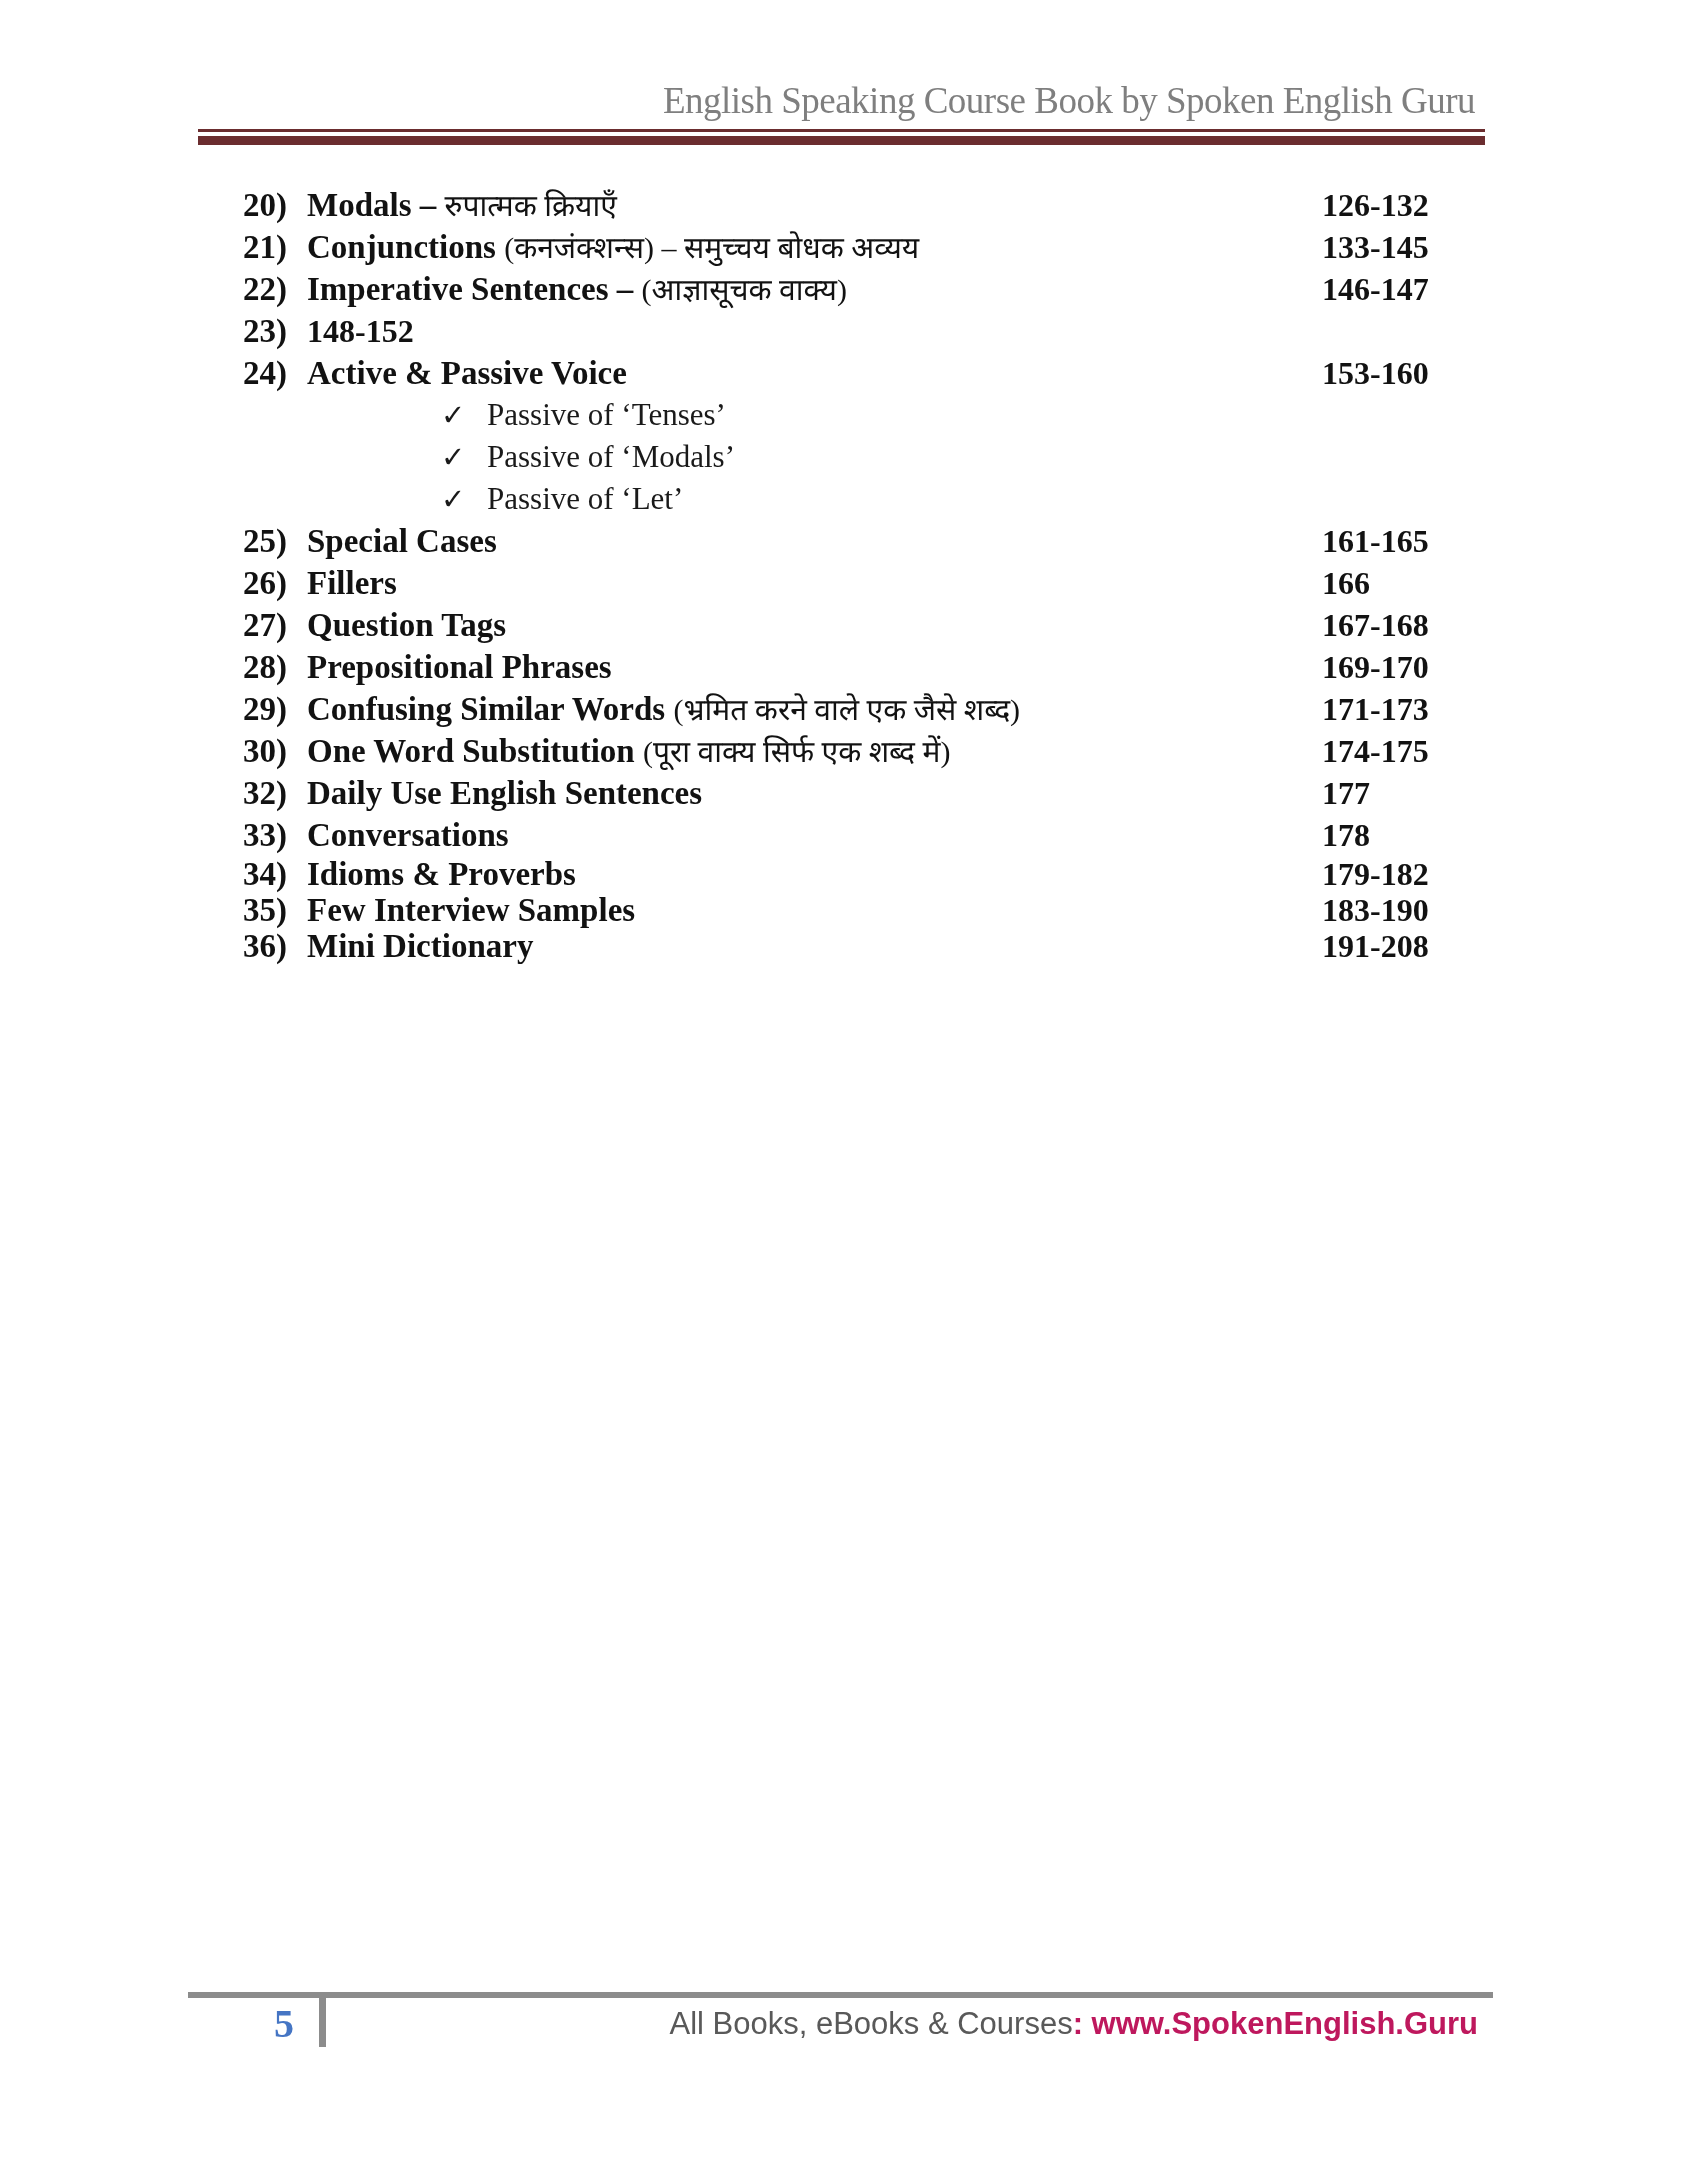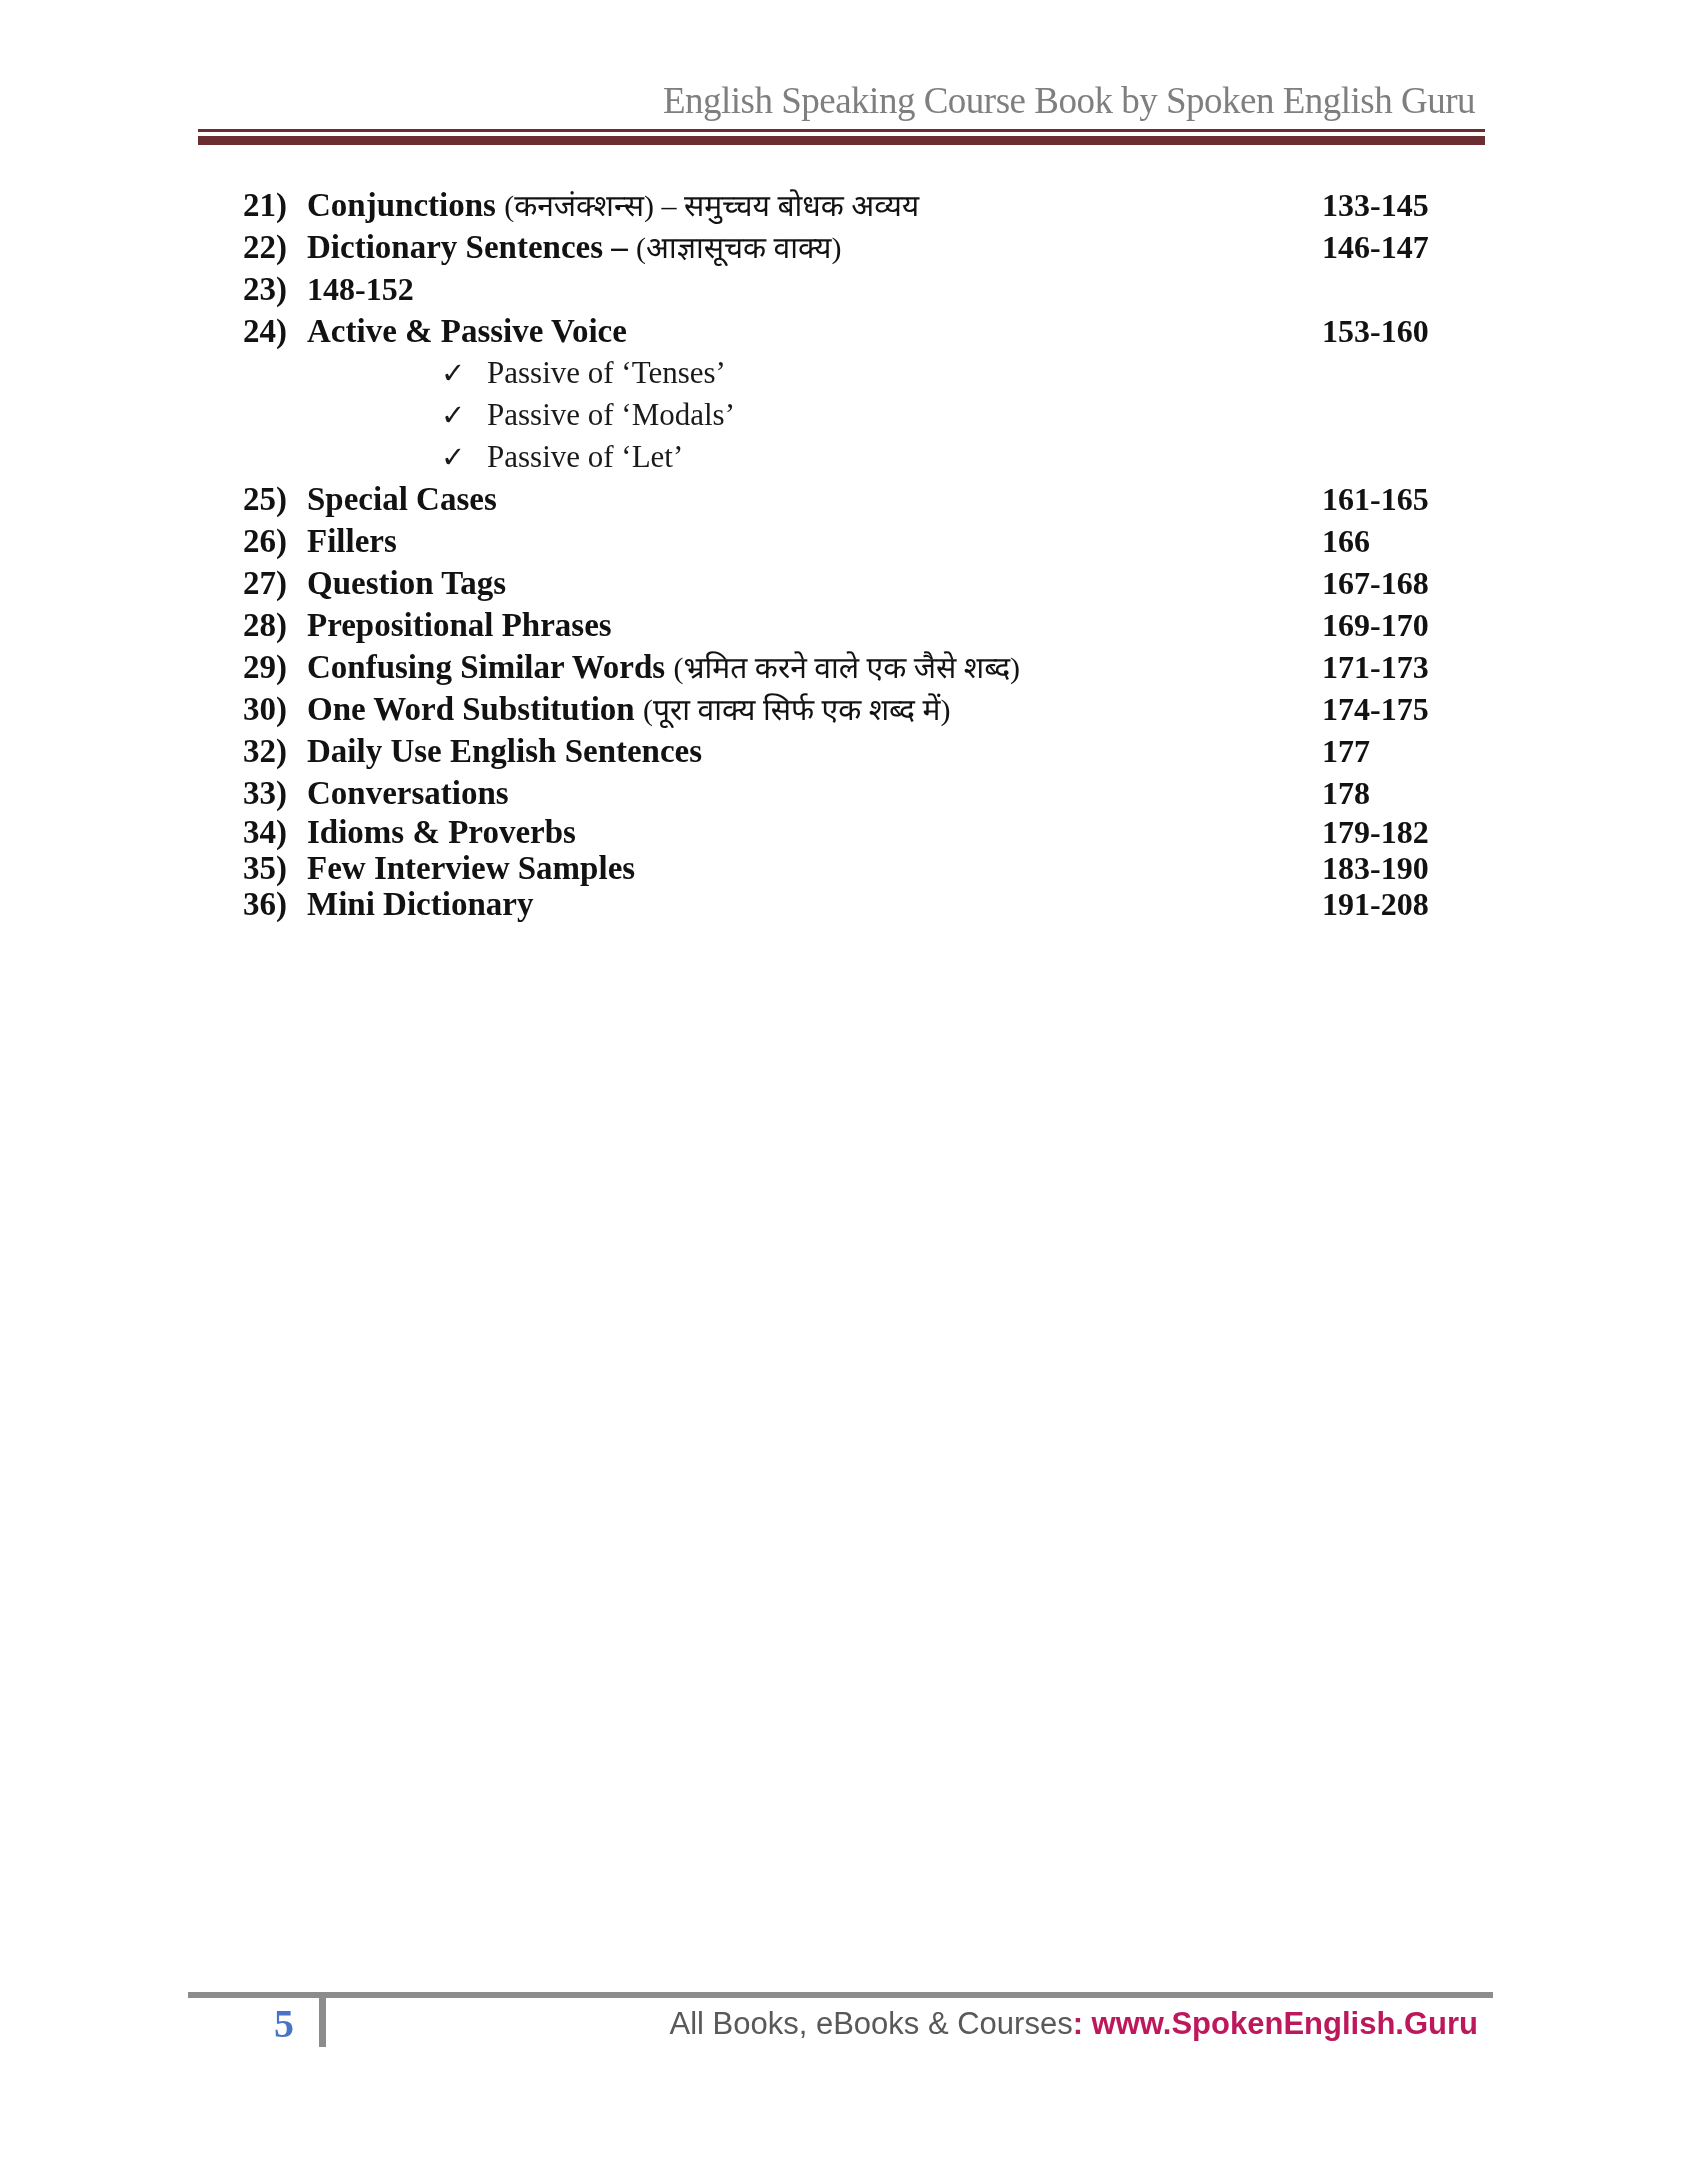--- a/index.html
+++ b/index.html
@@ -155,30 +155,35 @@
 <body>
 
 <div class="page">
 
   <div class="header-title">English Speaking Course Book by Spoken English Guru</div>
   <div class="header-rule-thin"></div>
   <div class="header-rule-thick"></div>
 
   <div class="toc">
 
+    <div class="toc-row">
+      <span class="toc-num">20)</span>
+      <span class="toc-title"><span>Modals – </span><span class="hi">रुपात्मक क्रियाएँ</span></span>
+      <span class="toc-pages">126-132</span>
+    </div>
 
     <div class="toc-row">
       <span class="toc-num">21)</span>
       <span class="toc-title"><span>Conjunctions </span><span class="hi">(कनजंक्शन्स) – समुच्चय बोधक अव्यय</span></span>
       <span class="toc-pages">133-145</span>
     </div>
 
     <div class="toc-row">
       <span class="toc-num">22)</span>
-      <span class="toc-title"><span>Dictionary Sentences – </span><span class="hi">(आज्ञासूचक वाक्य)</span></span>
+      <span class="toc-title"><span>Imperative Sentences – </span><span class="hi">(आज्ञासूचक वाक्य)</span></span>
       <span class="toc-pages">146-147</span>
     </div>
 
     <div class="toc-row">
       <span class="toc-num">23)</span>
       <span class="toc-pages">148-152</span>
     </div>
 
     <div class="toc-row">
       <span class="toc-num">24)</span>

